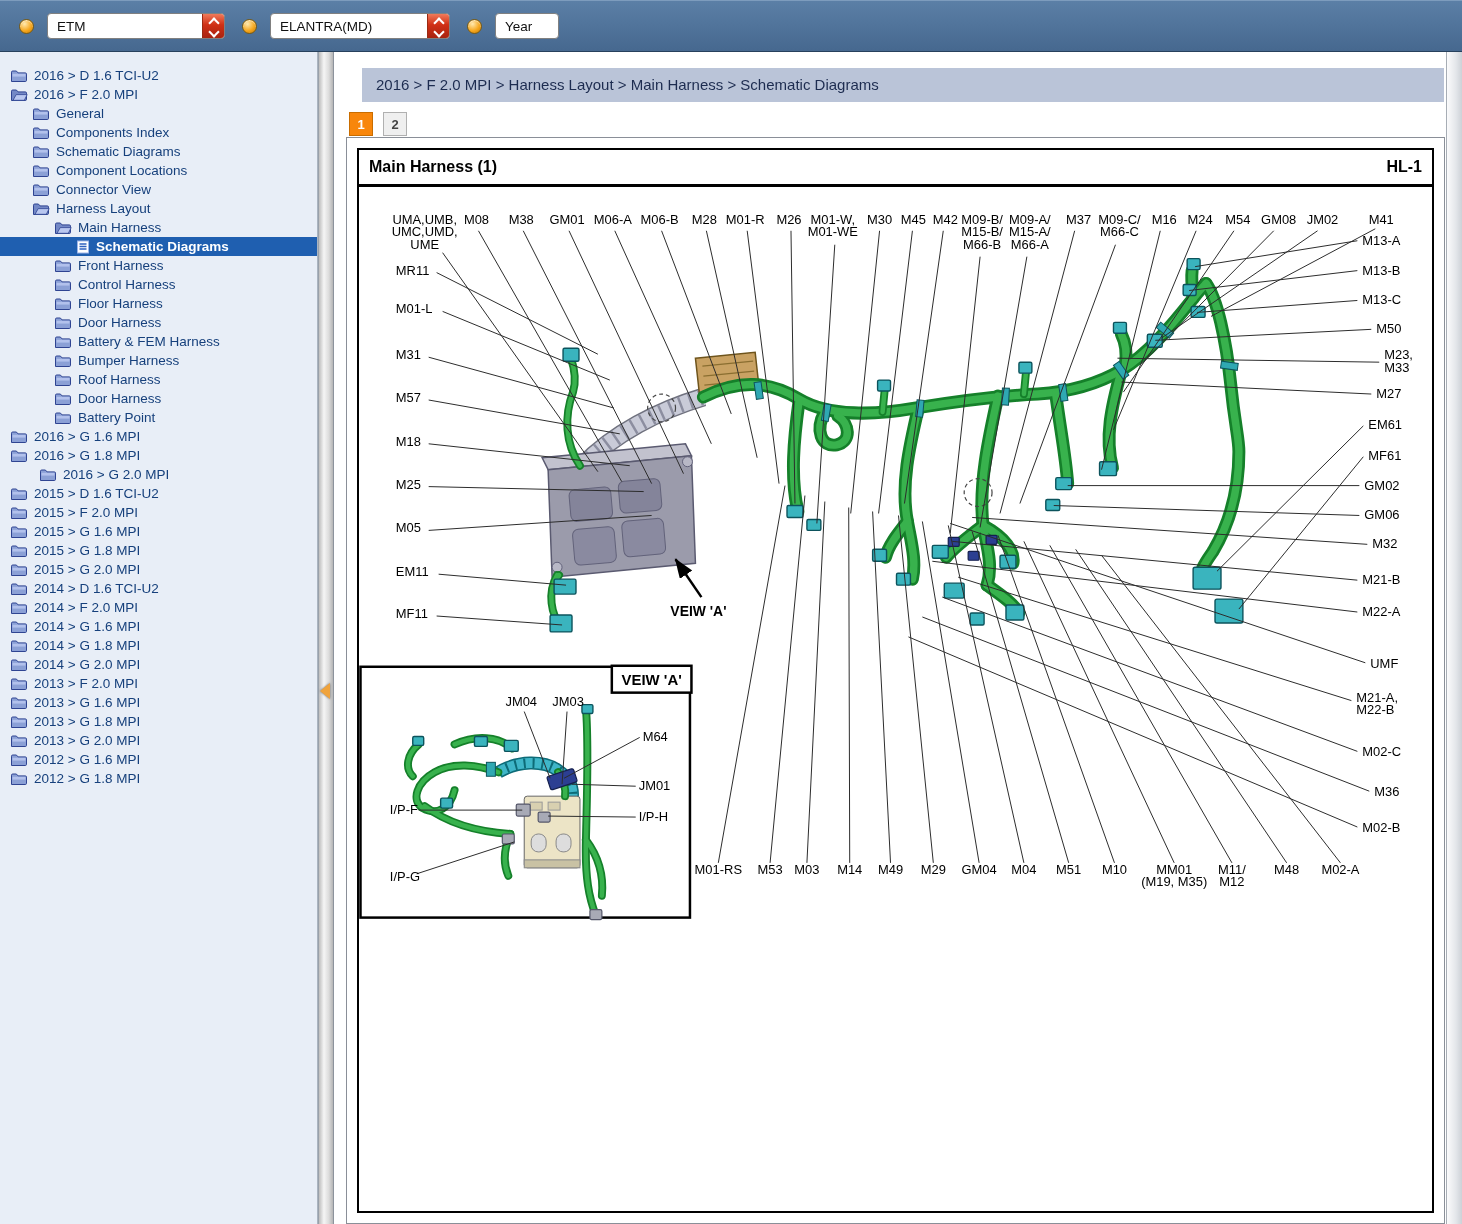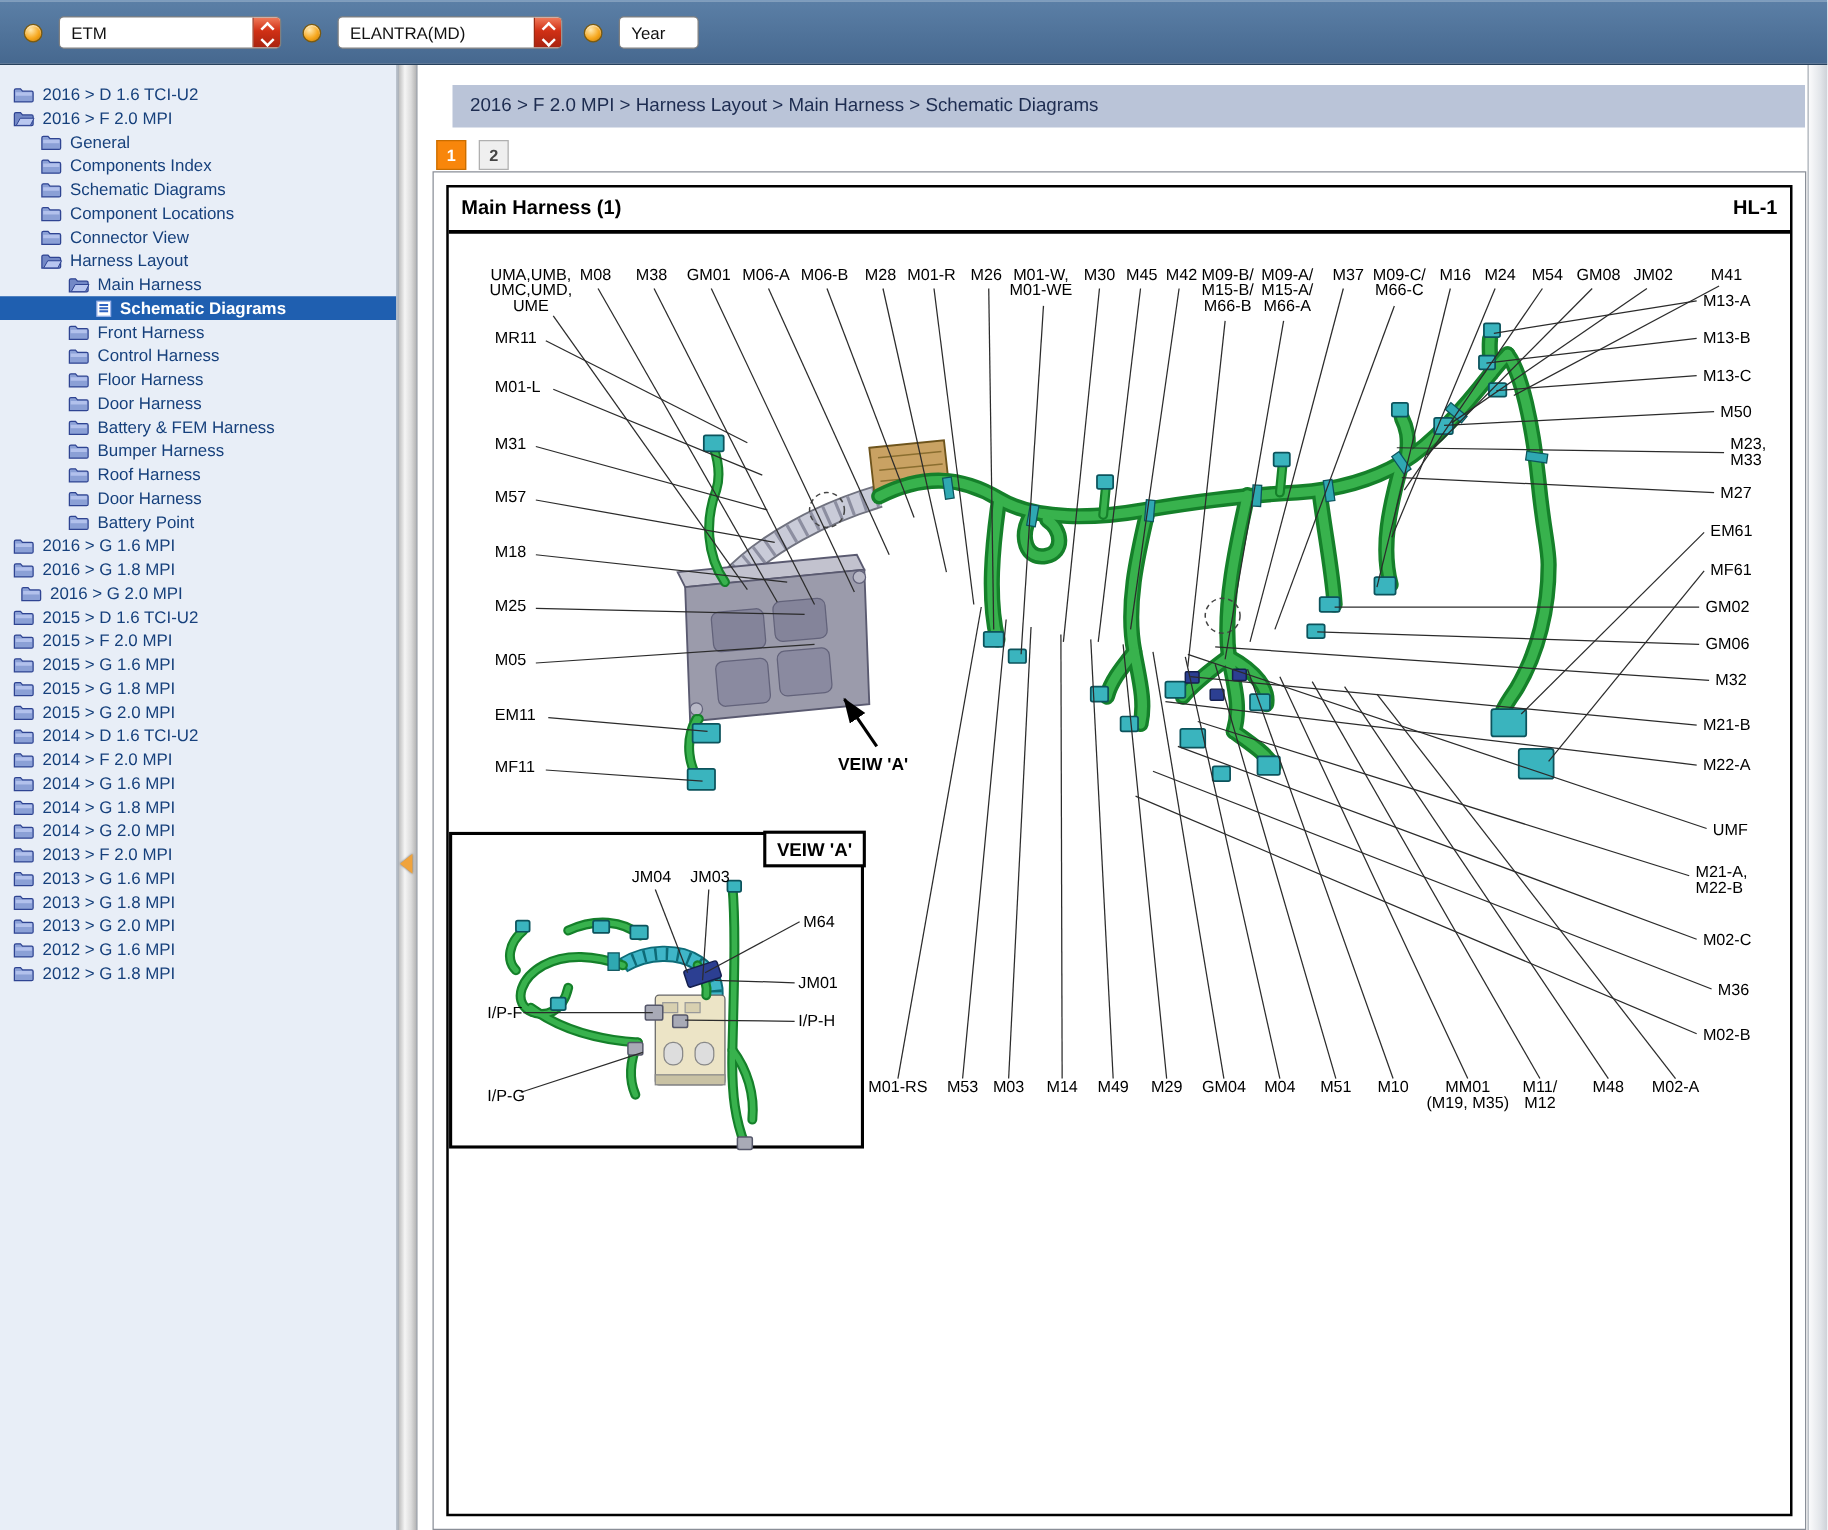--- a/index.html
+++ b/index.html
@@ -243,21 +243,21 @@
           </svg>
           <span>2016 &gt; G 1.6 MPI</span>
         </div>
         <div class="trow" style="padding-left: 10px;">
           <svg class="ticon" width="18" height="14" viewBox="0 0 18 14">
             <path d="M1.5,12.5 V3.2 Q1.5,2 2.7,2 H6.4 L8,3.9 H15.3 Q16.5,3.9 16.5,5.1 V11.3 Q16.5,12.5 15.3,12.5 Z" fill="#8ba0d6" stroke="#2f4492"></path>
             <path d="M2.5,4.8 H15.5 V7.6 H2.5 Z" fill="#b9c7f0" opacity="0.85"></path>
           </svg>
           <span>2016 &gt; G 1.8 MPI</span>
         </div>
-        <div class="trow" style="padding-left: 16px;">
+        <div class="trow" style="padding-left: 3px; margin-left: 36px;">
           <svg class="ticon" width="18" height="14" viewBox="0 0 18 14">
             <path d="M1.5,12.5 V3.2 Q1.5,2 2.7,2 H6.4 L8,3.9 H15.3 Q16.5,3.9 16.5,5.1 V11.3 Q16.5,12.5 15.3,12.5 Z" fill="#8ba0d6" stroke="#2f4492"></path>
             <path d="M2.5,4.8 H15.5 V7.6 H2.5 Z" fill="#b9c7f0" opacity="0.85"></path>
           </svg>
           <span>2016 &gt; G 2.0 MPI</span>
         </div>
         <div class="trow" style="padding-left: 10px;">
           <svg class="ticon" width="18" height="14" viewBox="0 0 18 14">
             <path d="M1.5,12.5 V3.2 Q1.5,2 2.7,2 H6.4 L8,3.9 H15.3 Q16.5,3.9 16.5,5.1 V11.3 Q16.5,12.5 15.3,12.5 Z" fill="#8ba0d6" stroke="#2f4492"></path>
             <path d="M2.5,4.8 H15.5 V7.6 H2.5 Z" fill="#b9c7f0" opacity="0.85"></path>

